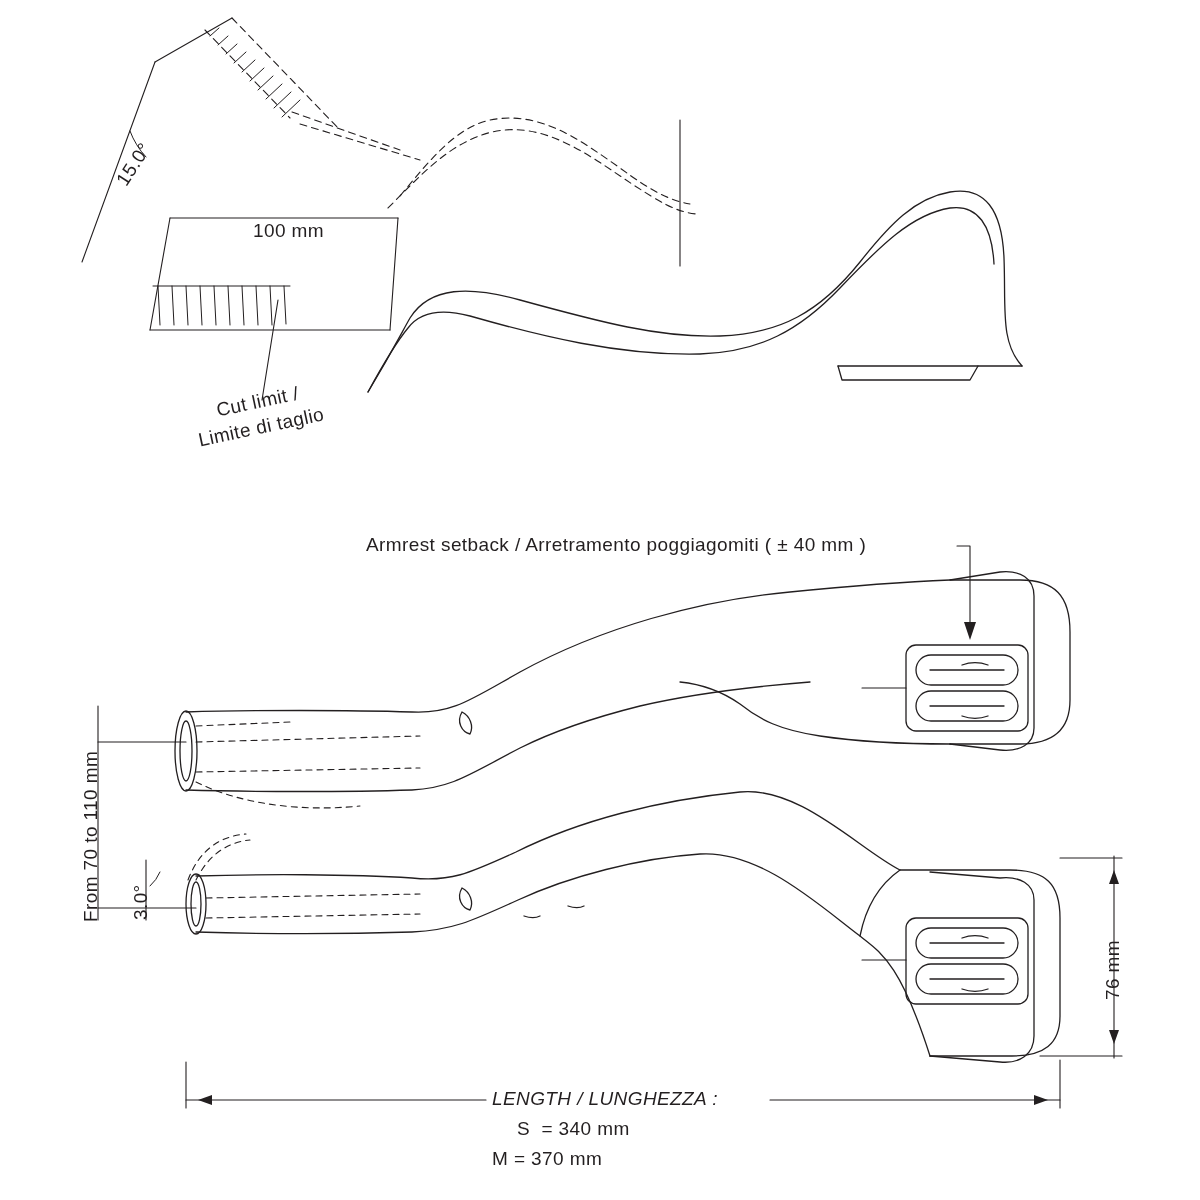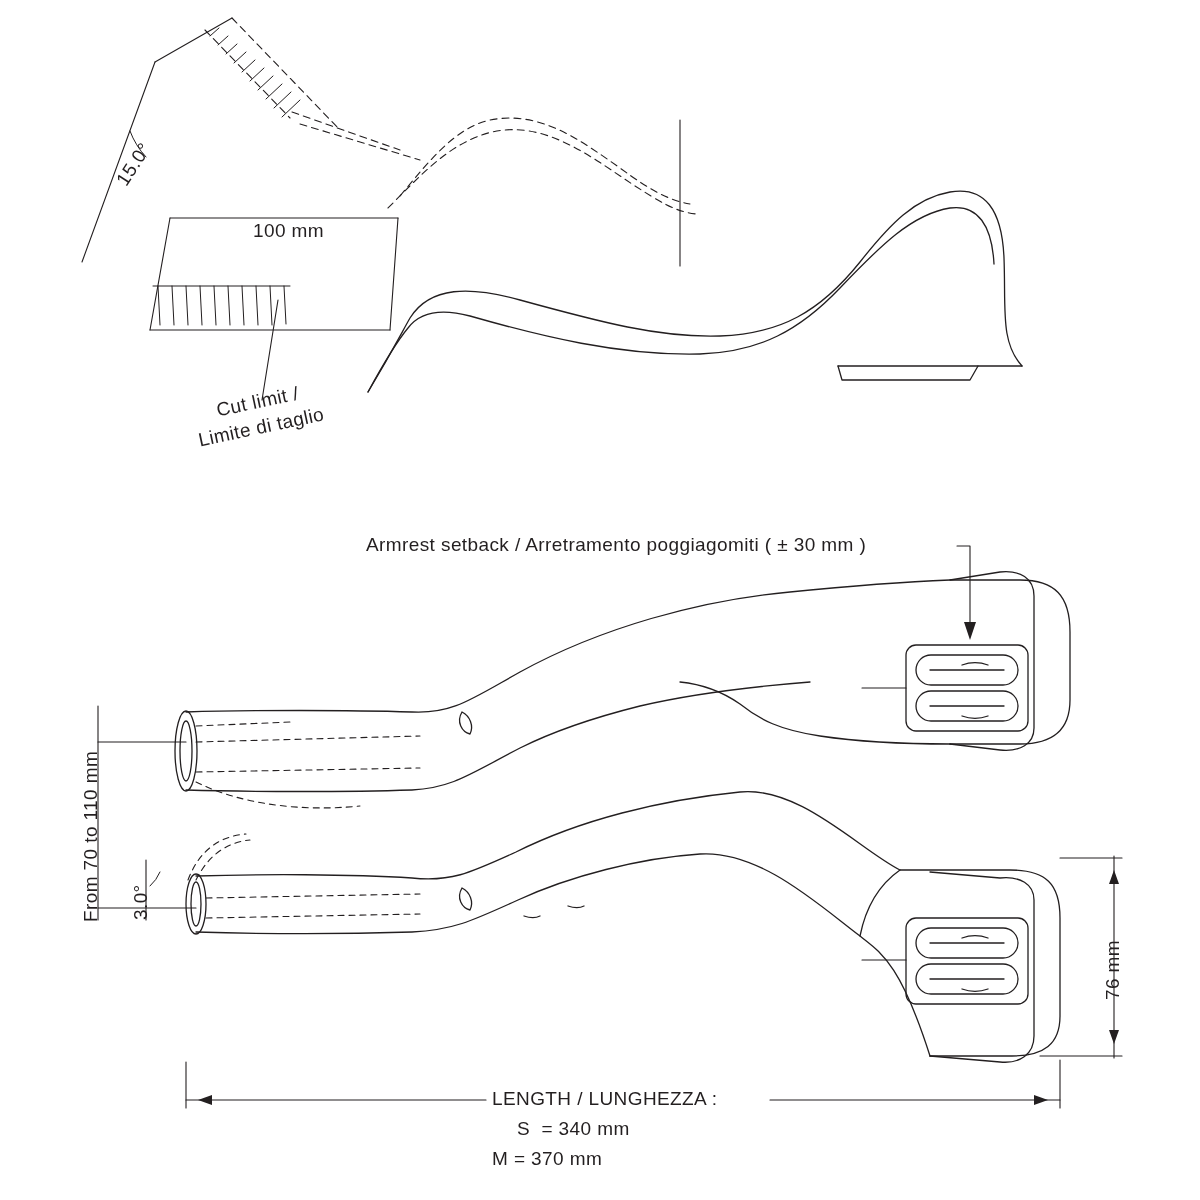--- a/index.html
+++ b/index.html
@@ -253,25 +253,25 @@
     </g>
   </svg>
 
   <div class="lbl rot-55" style="left:112px; top:178px;">15.0°</div>
 
   <div class="lbl" style="left:253px; top:220px;">100 mm</div>
 
   <div class="lbl rot-12 lbl-block" style="left:214px; top:398px;">Cut limit /</div>
   <div class="lbl rot-12 lbl-block" style="left:196px; top:428px;">Limite di taglio</div>
 
-  <div class="lbl" style="left:366px; top:534px;">Armrest setback / Arretramento poggiagomiti ( ± 30 mm )</div>
+  <div class="lbl" style="left:366px; top:534px;">Armrest setback / Arretramento poggiagomiti ( ± 40 mm )</div>
 
   <div class="lbl rot-90" style="left:80px; top:922px;">From 70 to 110 mm</div>
 
   <div class="lbl rot-90" style="left:130px; top:920px;">3.0°</div>
 
   <div class="lbl rot-90" style="left:1102px; top:1000px;">76 mm</div>
 
-  <div class="lbl" style="left:492px; top:1088px;">LENGTH / LUNGHEZZA :</div>
+  <div class="lbl" style="left:492px; top:1088px;font-style:italic;">LENGTH / LUNGHEZZA :</div>
   <div class="lbl" style="left:517px; top:1118px;">S  = 340 mm</div>
   <div class="lbl" style="left:492px; top:1148px;text-align:right;">M = 370 mm</div>
 
 </div>
 
 </body></html>

